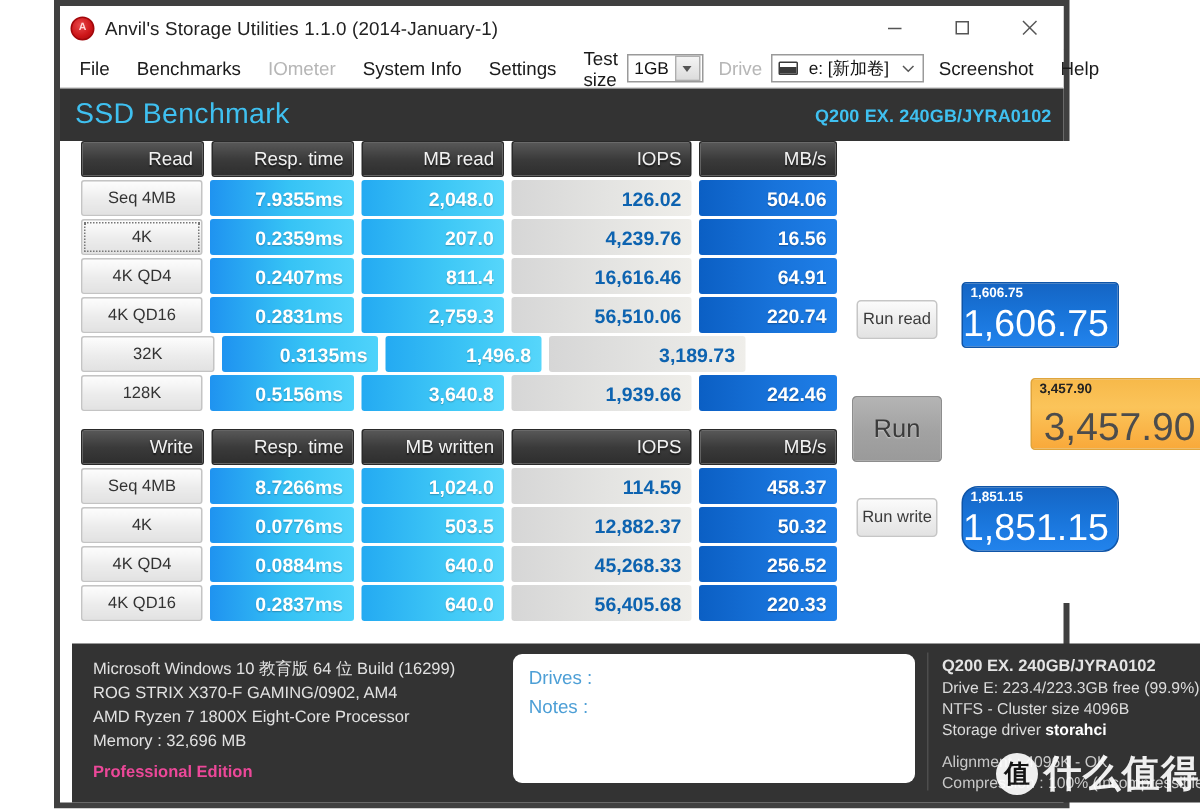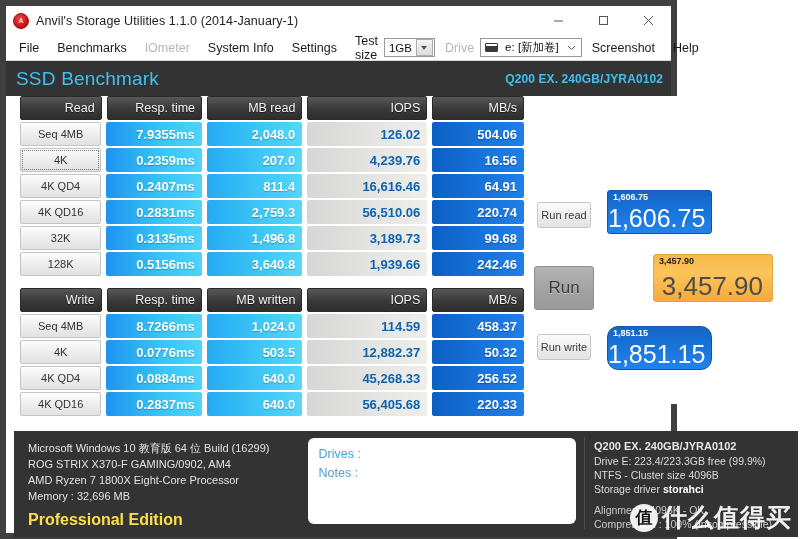--- a/index.html
+++ b/index.html
@@ -5,22 +5,23 @@
   html,body{margin:0;padding:0;}
   body{
     width:800px;height:539px;overflow:hidden;
     font-family:"Liberation Sans","DejaVu Sans",sans-serif;
     background:#ffffff;
     -webkit-font-smoothing:antialiased;
   }
   #app{
     position:relative;width:677px;height:539px;
     box-sizing:border-box;
-    border:6px solid #404040;
+    border:4px solid #404040;
     background:#ffffff;
+    margin-left:36px;
   }
 
   
   .titlebar{
     position:absolute;left:0;top:0;width:100%;height:29px;
     background:#ffffff;display:flex;align-items:center;
   }
   .app-icon{
     width:16px;height:16px;margin-left:7px;margin-right:7px;
     border-radius:50%;
@@ -170,21 +171,21 @@
   .score.orange .sval{color:#4c4c4c;font-size:26px;}
 
   
   .footer{
     position:absolute;left:8px;top:425px;width:784px;height:106px;
     background:#333333;box-sizing:border-box;
     display:flex;
   }
   .f-left{width:285px;padding:9px 0 0 14px;box-sizing:border-box;}
   .f-left .l{font-size:11px;color:#e2e2e2;line-height:16px;white-space:nowrap;}
-  .f-left .edition{font-size:16px;color:#fde047;font-weight:bold;margin-top:7px;}
+  .f-left .edition{font-size:11px;color:#ec4899;font-weight:bold;margin-top:7px;}
   .f-mid{width:285px;display:flex;align-items:flex-start;justify-content:center;padding-top:7px;box-sizing:border-box;}
   .notes{
     width:268px;height:86px;background:#ffffff;border-radius:6px;
     box-sizing:border-box;padding:7px 0 0 11px;
   }
   .notes .nl{font-size:12.5px;color:#4d9fd6;line-height:19px;}
   .f-right{flex:1;padding:8px 0 0 10px;box-sizing:border-box;position:relative;}
   .f-right .t{font-size:11px;color:#e4e4e4;font-weight:bold;line-height:15px;white-space:nowrap;}
   .f-right .l{font-size:10.5px;color:#dcdcdc;line-height:14px;white-space:nowrap;}
   .f-right .l b{color:#ffffff;}
@@ -312,21 +313,20 @@
           <div class="cell c-resp v resp">0.2831ms</div>
           <div class="cell c-mb v mb">2,759.3</div>
           <div class="cell c-iops v iops">56,510.06</div>
           <div class="cell c-mbs v mbs">220.74</div>
         </div>
         <div class="row">
           <div class="cell c-label rowbtn">32K</div>
           <div class="cell c-resp v resp">0.3135ms</div>
           <div class="cell c-mb v mb">1,496.8</div>
           <div class="cell c-iops v iops">3,189.73</div>
-          <div class="cell c-mbs v mbs">99.68</div>
         </div>
         <div class="row">
           <div class="cell c-label rowbtn">128K</div>
           <div class="cell c-resp v resp">0.5156ms</div>
           <div class="cell c-mb v mb">3,640.8</div>
           <div class="cell c-iops v iops">1,939.66</div>
           <div class="cell c-mbs v mbs">242.46</div>
         </div>
       </div>
 

